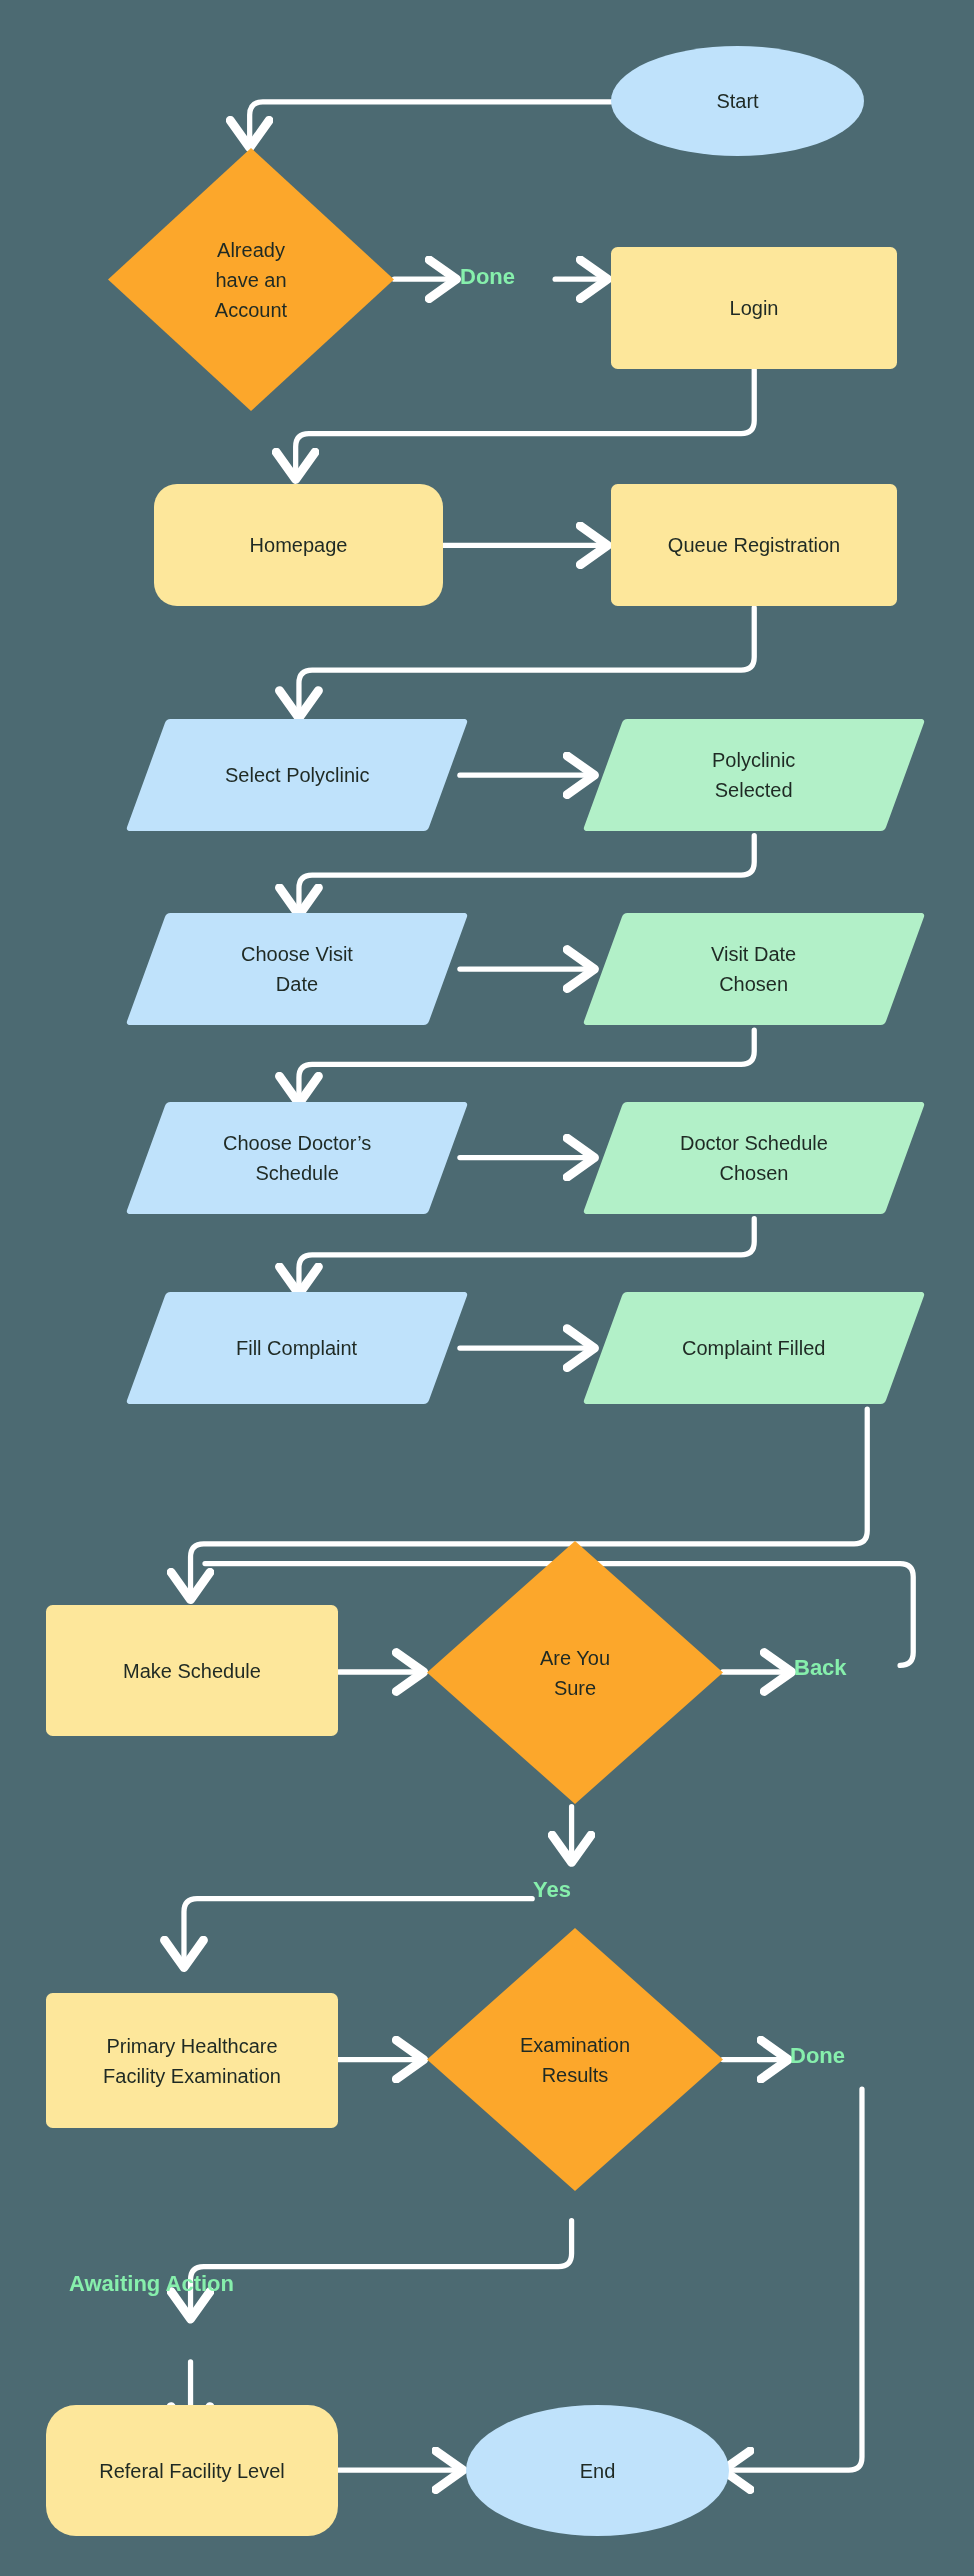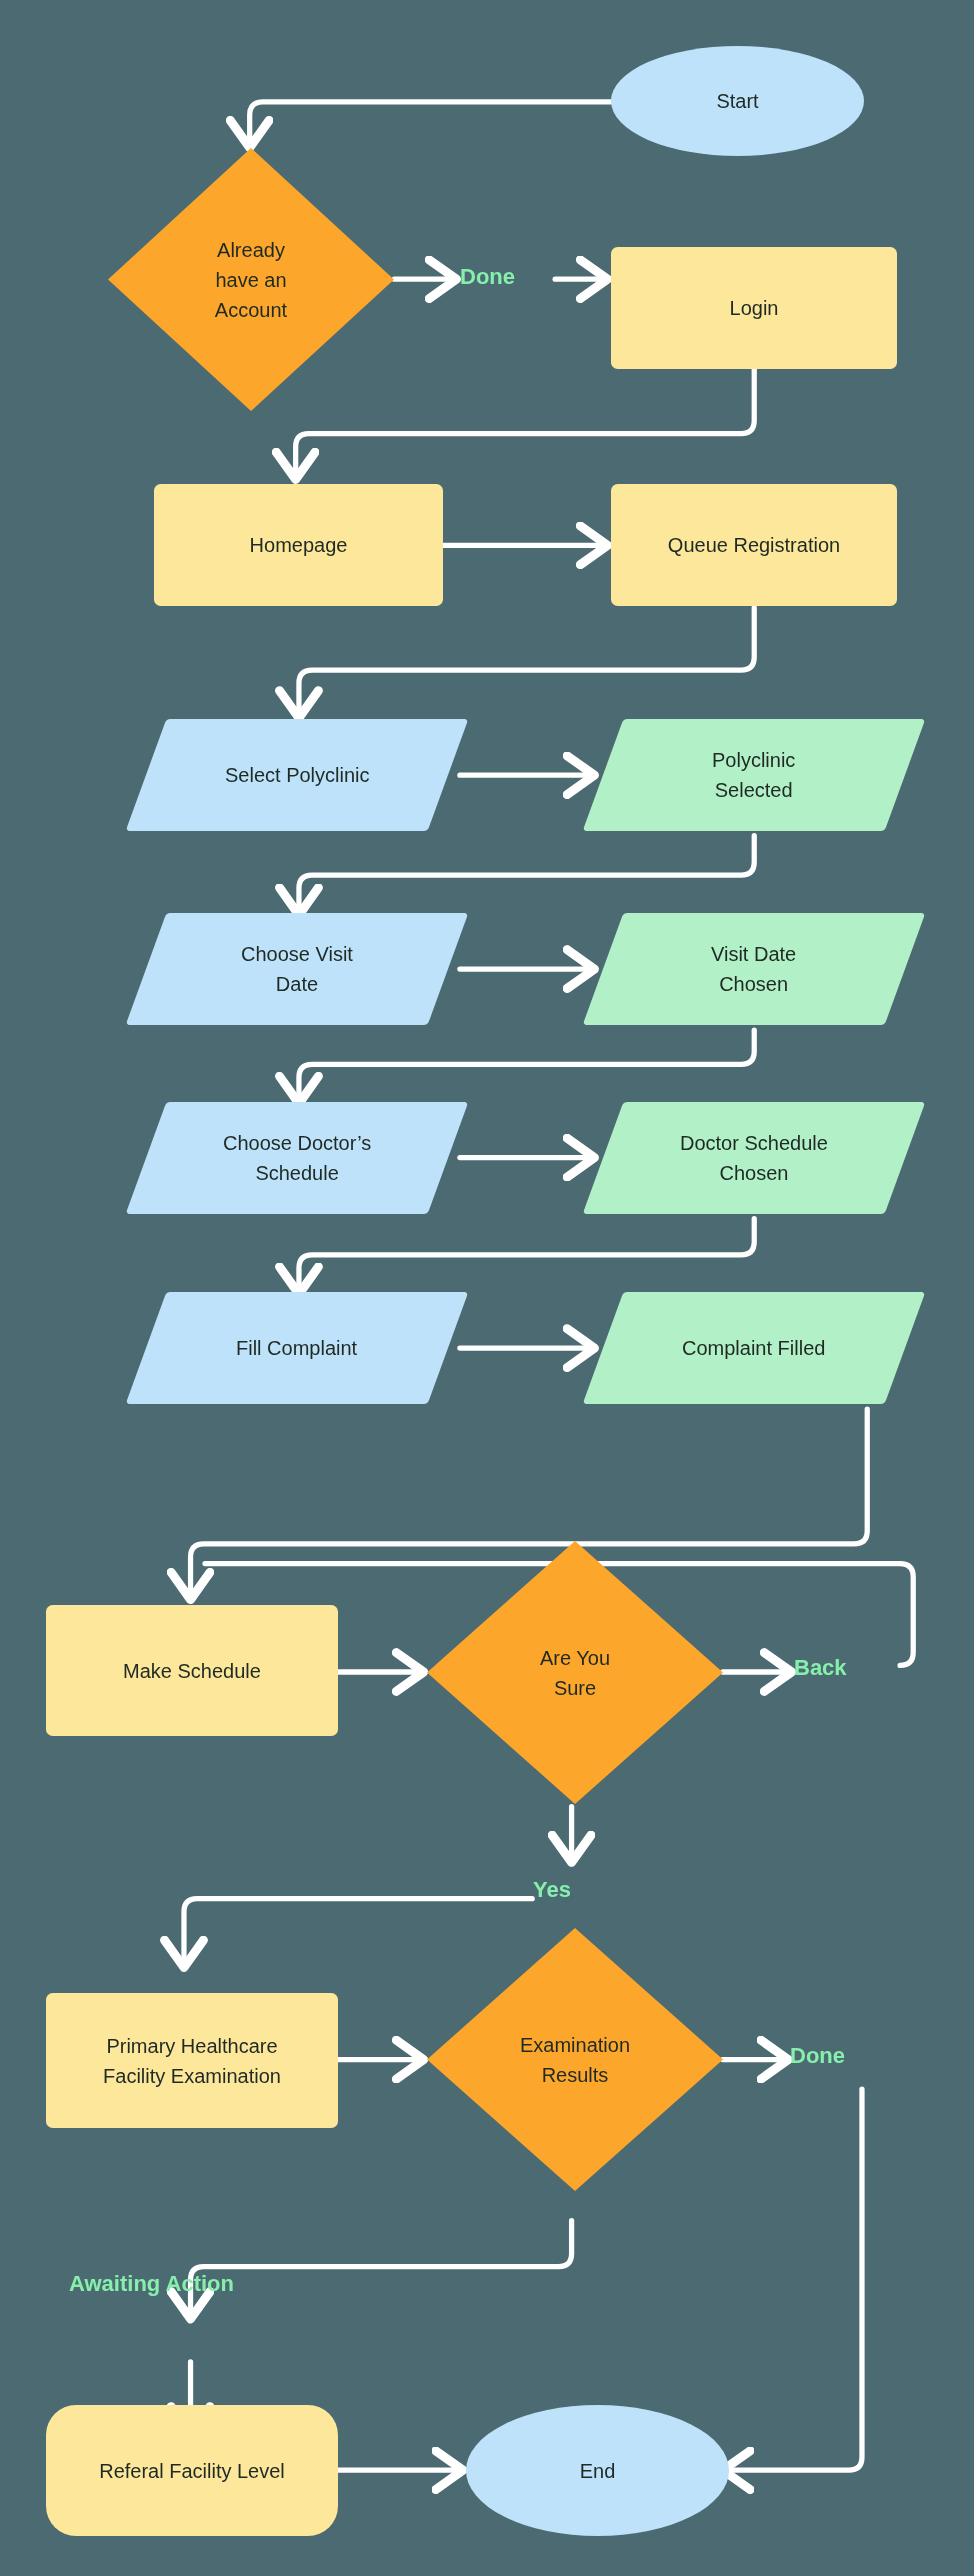--- a/index.html
+++ b/index.html
@@ -162,21 +162,21 @@
   </div>
 
   <div class="node terminator" style="left:611px; top:46px; width:253px; height:110px;">
     <span>Start</span>
   </div>
 
   <div class="node process" style="left:611px; top:219px; width:286px; height:122px;margin-top:28px;">
     <span>Login</span>
   </div>
 
-  <div class="node process" style="left:154px; top:484px; width:289px; height:122px;">
+  <div class="node process" style="left:154px; top:484px; width:289px; height:122px;border-radius:23px;">
     <span>Homepage</span>
   </div>
 
   <div class="node process" style="left:611px; top:484px; width:286px; height:122px;">
     <span>Queue Registration</span>
   </div>
 
   <div class="node io-in" style="left:146px; top:719px; width:302px; height:112px;">
     <span>Select Polyclinic</span>
   </div>

